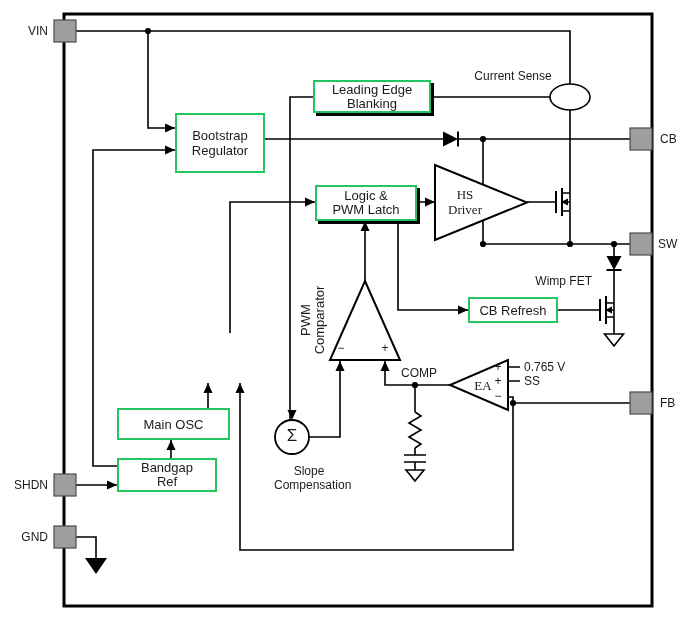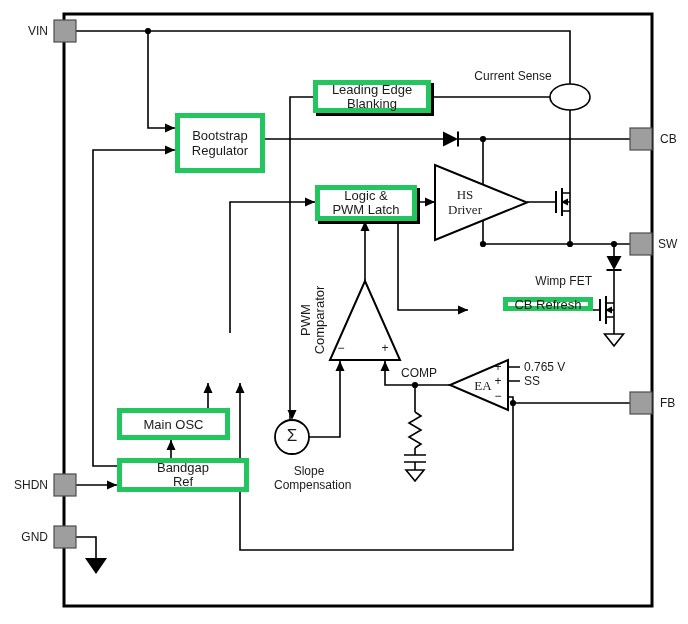--- a/index.html
+++ b/index.html
@@ -1,21 +1,21 @@
 <!DOCTYPE html>
 <html><head>
 <meta charset="utf-8">
 <style>
   * { box-sizing: border-box; }
   html,body { margin:0; padding:0; background:#fff; }
   body { font-family:"Liberation Sans","DejaVu Sans",sans-serif; }
   .canvas { position:relative; width:688px; height:624px; background:#fff; color:#1b1b1b; overflow:hidden; }
   .canvas > svg { position:absolute; left:0; top:0; }
   .blk {
-    position:absolute; background:#fff; border:5px solid #22c55e;
+    position:absolute; background:#fff; border:2px solid #22c55e;
     display:flex; flex-direction:column; align-items:center; justify-content:center;
     font-size:13px; line-height:15px; text-align:center; z-index:2;
   }
   .blk.shadow { box-shadow:3px 3px 0 0 #000; }
   .lbl { position:absolute; font-size:12px; line-height:14px; z-index:3; white-space:nowrap; }
   .center { text-align:center; }
   .right { text-align:right; }
   .sign { position:absolute; font-size:12px; line-height:14px; width:14px; text-align:center; z-index:3; }
   .sigma { position:absolute; font-size:17px; line-height:20px; width:20px; text-align:center; z-index:3; }
   .vlabel {
@@ -149,25 +149,25 @@
     <span>Leading Edge</span>
     <span>Blanking</span>
   </div>
   <div class="blk shadow" style="left:315px;top:185px;width:102px;height:36px;line-height:14px;">
     <span>Logic &amp;</span>
     <span>PWM Latch</span>
   </div>
   <div class="blk" style="left:117px;top:408px;width:113px;height:32px;">
     <span>Main OSC</span>
   </div>
-  <div class="blk" style="left:117px;top:458px;width:132px;height:34px;line-height:14px;">
+  <div class="blk" style="left:117px;top:458px;width:100px;height:34px;line-height:14px;">
     <span>Bandgap</span>
     <span>Ref</span>
   </div>
-  <div class="blk" style="left:468px;top:297px;width:90px;height:14px;margin-left:35px;">
+  <div class="blk" style="left:468px;top:297px;width:90px;height:26px;">
     <span>CB Refresh</span>
   </div>
 
   <div class="tri-text" style="left:437px;top:187px;width:56px;">
     <div>HS</div>
     <div>Driver</div>
   </div>
   <div class="tri-text" style="left:468px;top:378px;width:30px;">EA</div>
 
   <div class="lbl right" style="left:6px;top:24px;width:42px;">VIN</div>

